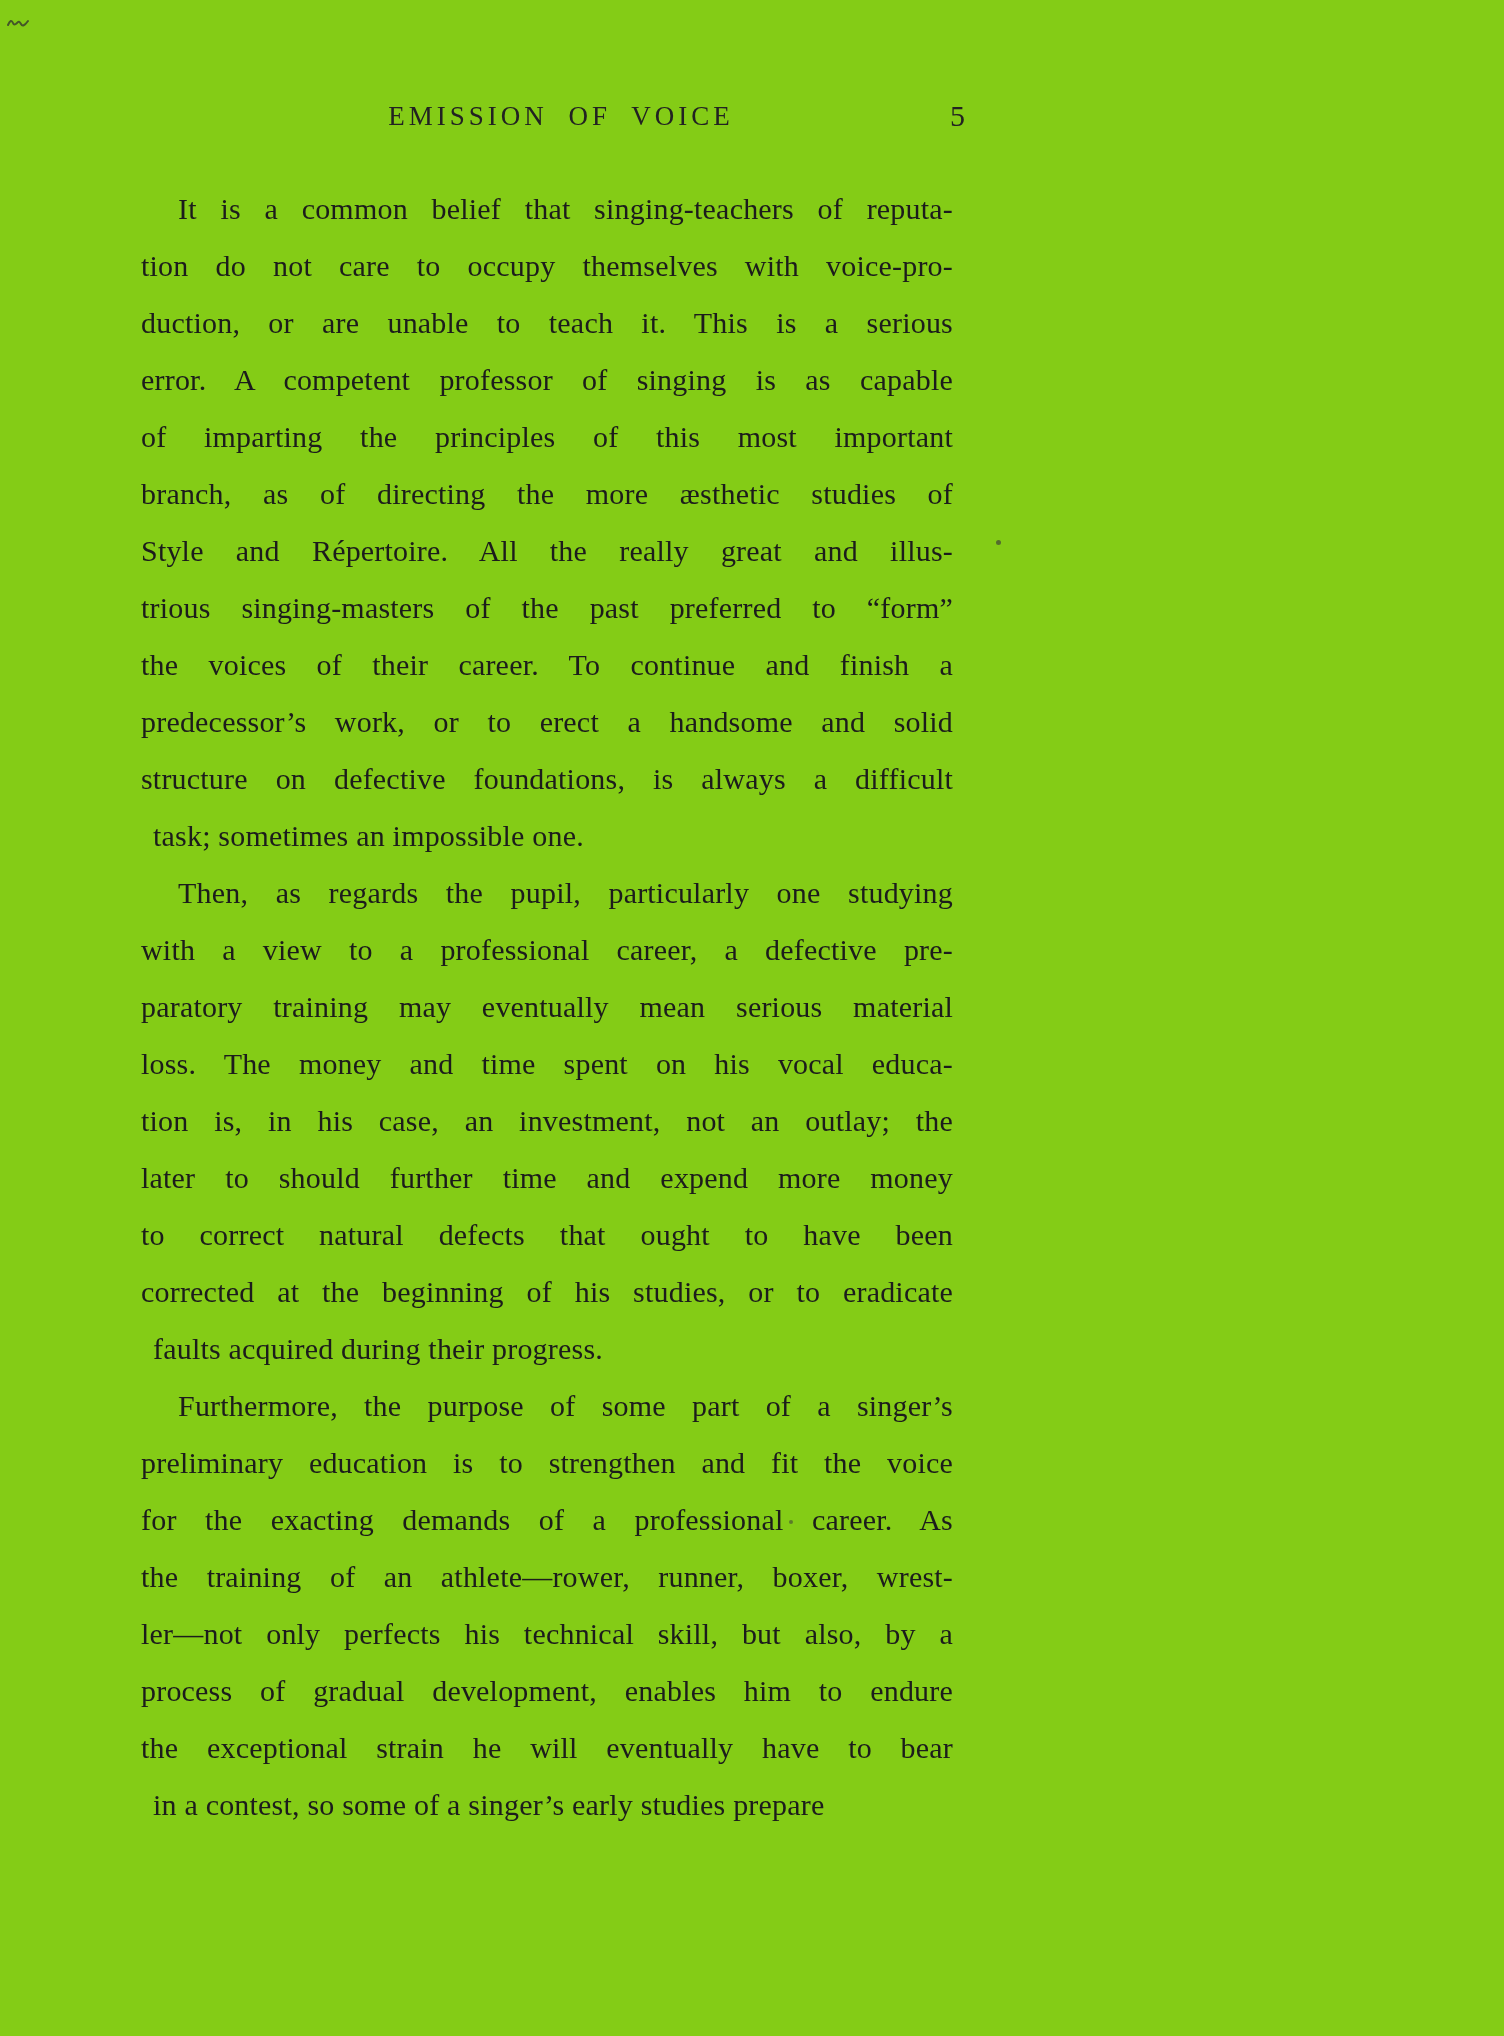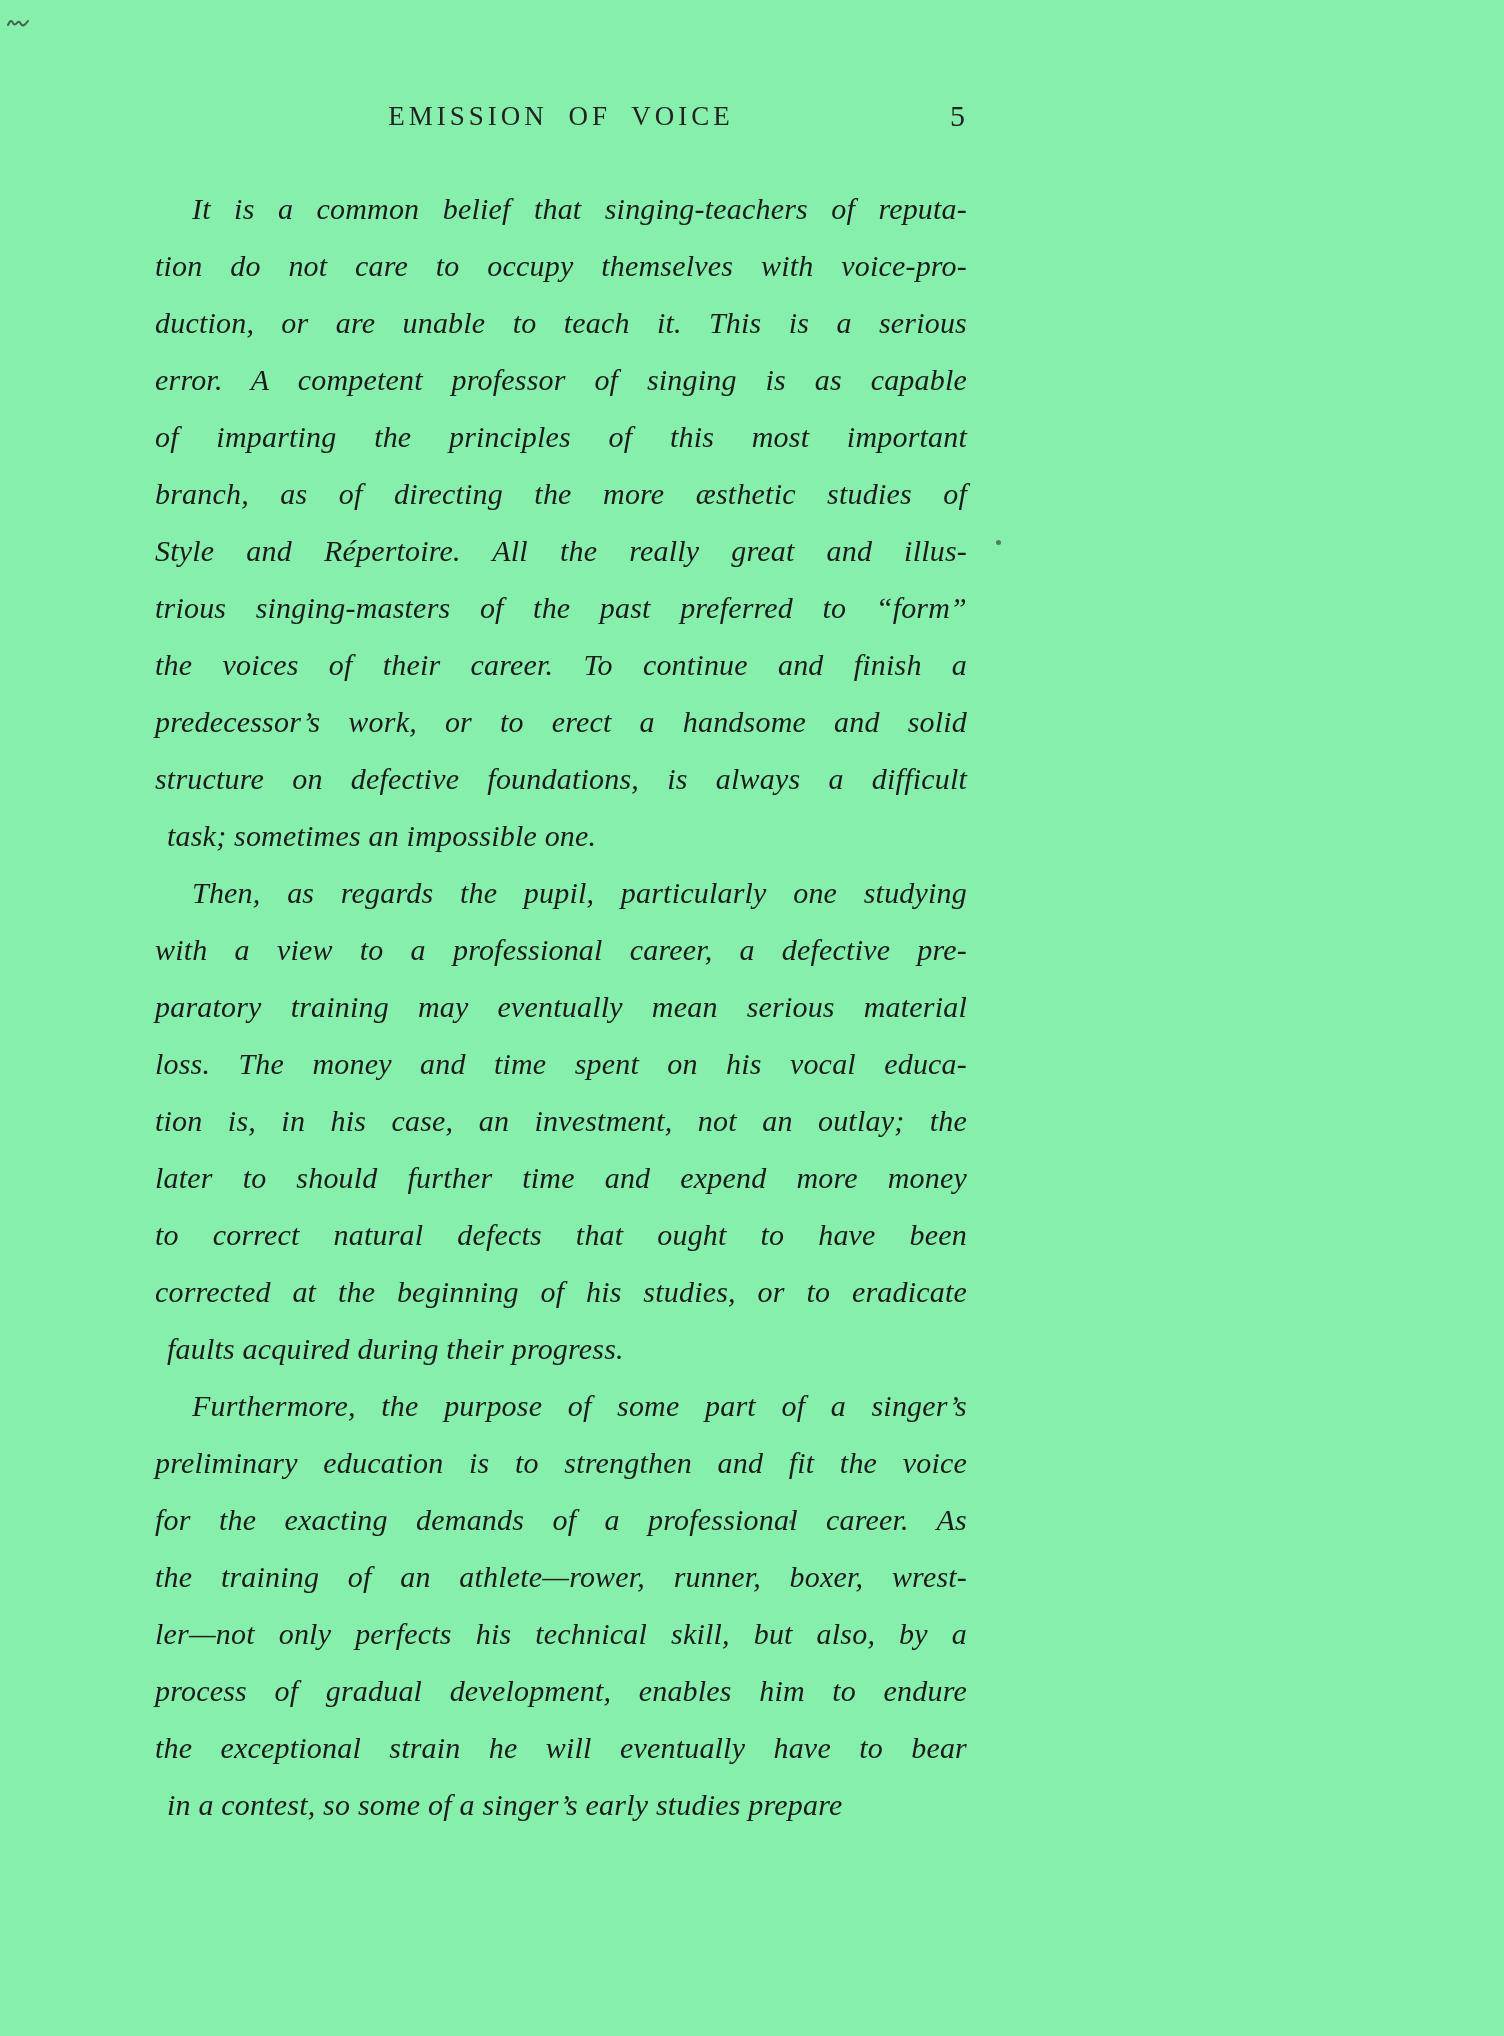--- a/index.html
+++ b/index.html
@@ -4,21 +4,21 @@
 <style>
   html, body {
     margin: 0;
     padding: 0;
     background: #e8e6e0;
   }
   .page {
     position: relative;
     width: 1504px;
     height: 2036px;
-    background: #86efac;
+    background: #84cc16;
     font-family: "Liberation Serif", "DejaVu Serif", serif;
     color: #1c1c1c;
     overflow: hidden;
   }
   .header {
     position: absolute;
     top: 101px;
     left: 155px;
     width: 812px;
     height: 44px;
@@ -36,24 +36,23 @@
   }
   .page-number {
     position: absolute;
     right: 2px;
     top: -2px;
     font-size: 30px;
     color: #222;
   }
   .text-block {
     position: absolute;
-    left: 155px;
+    left: 141px;
     top: 180px;
     width: 812px;
-    font-style: italic;
   }
   .paragraph {
     margin: 0;
   }
   .line {
     font-size: 30px;
     line-height: 57px;
     white-space: nowrap;
     text-align: justify;
     text-align-last: justify;

